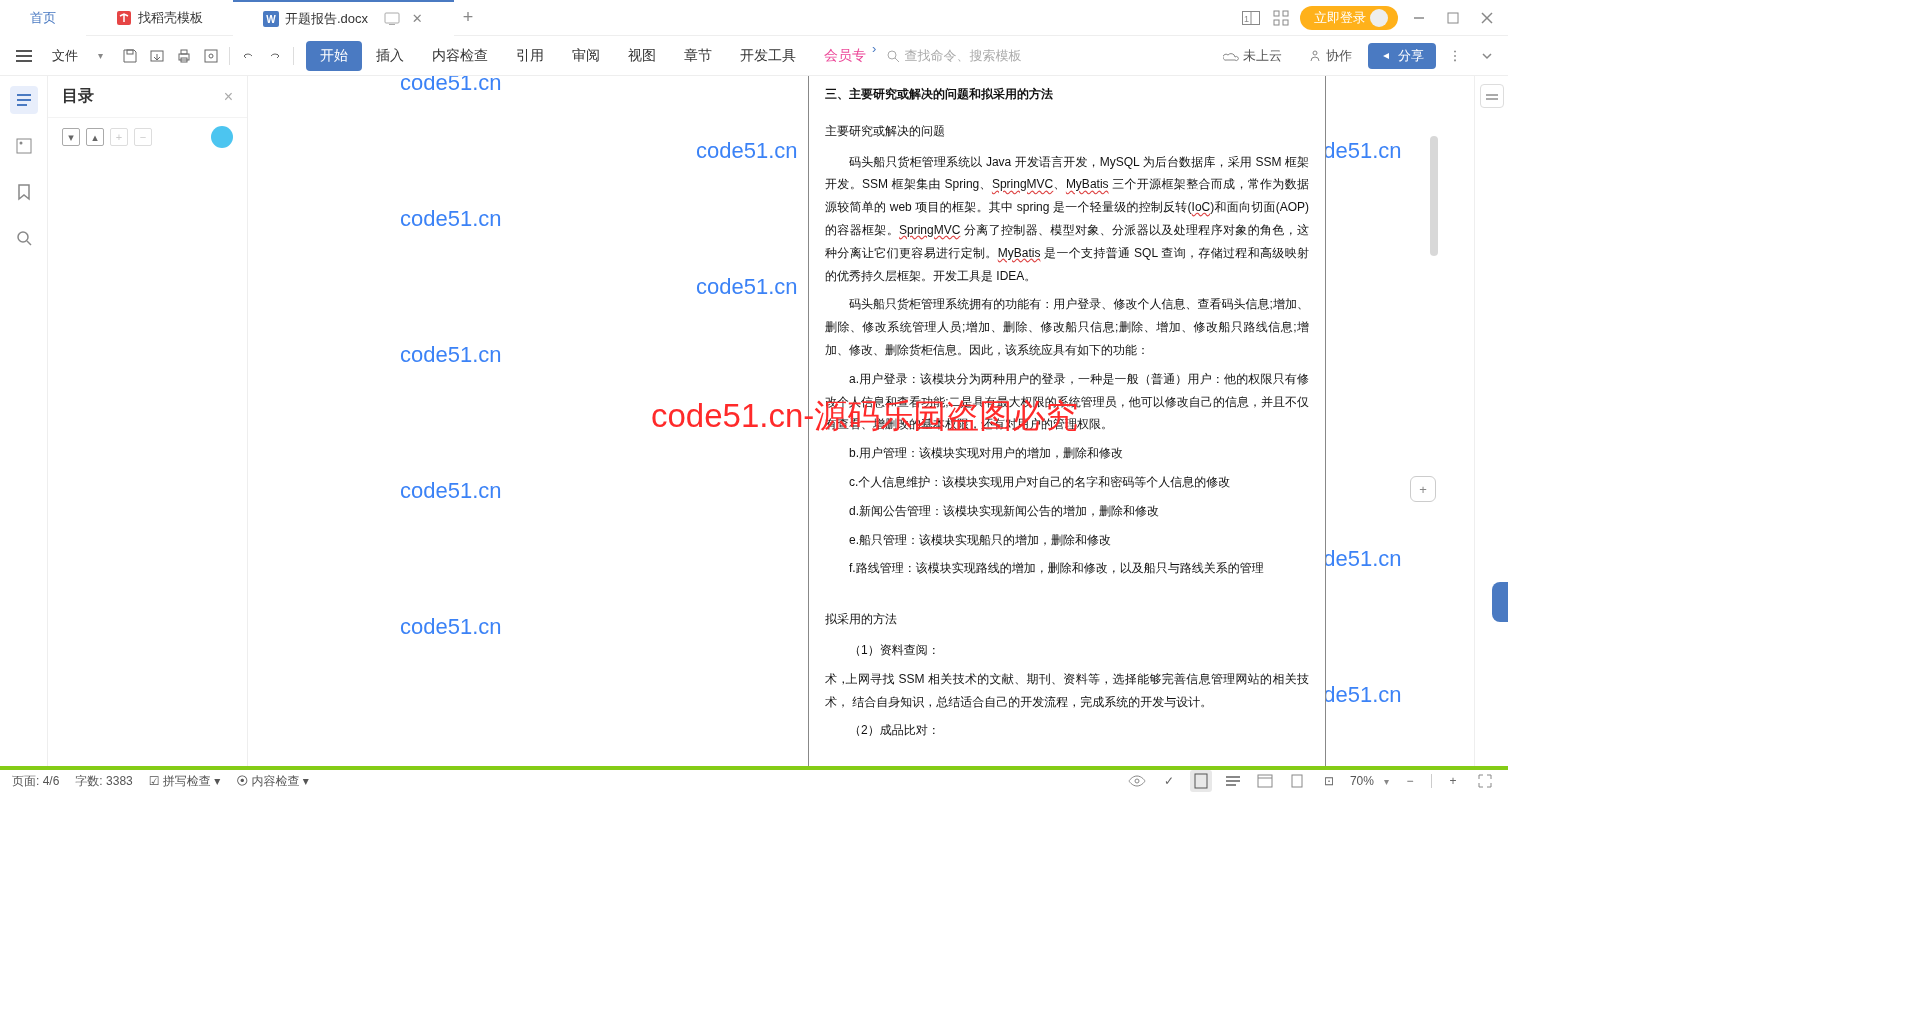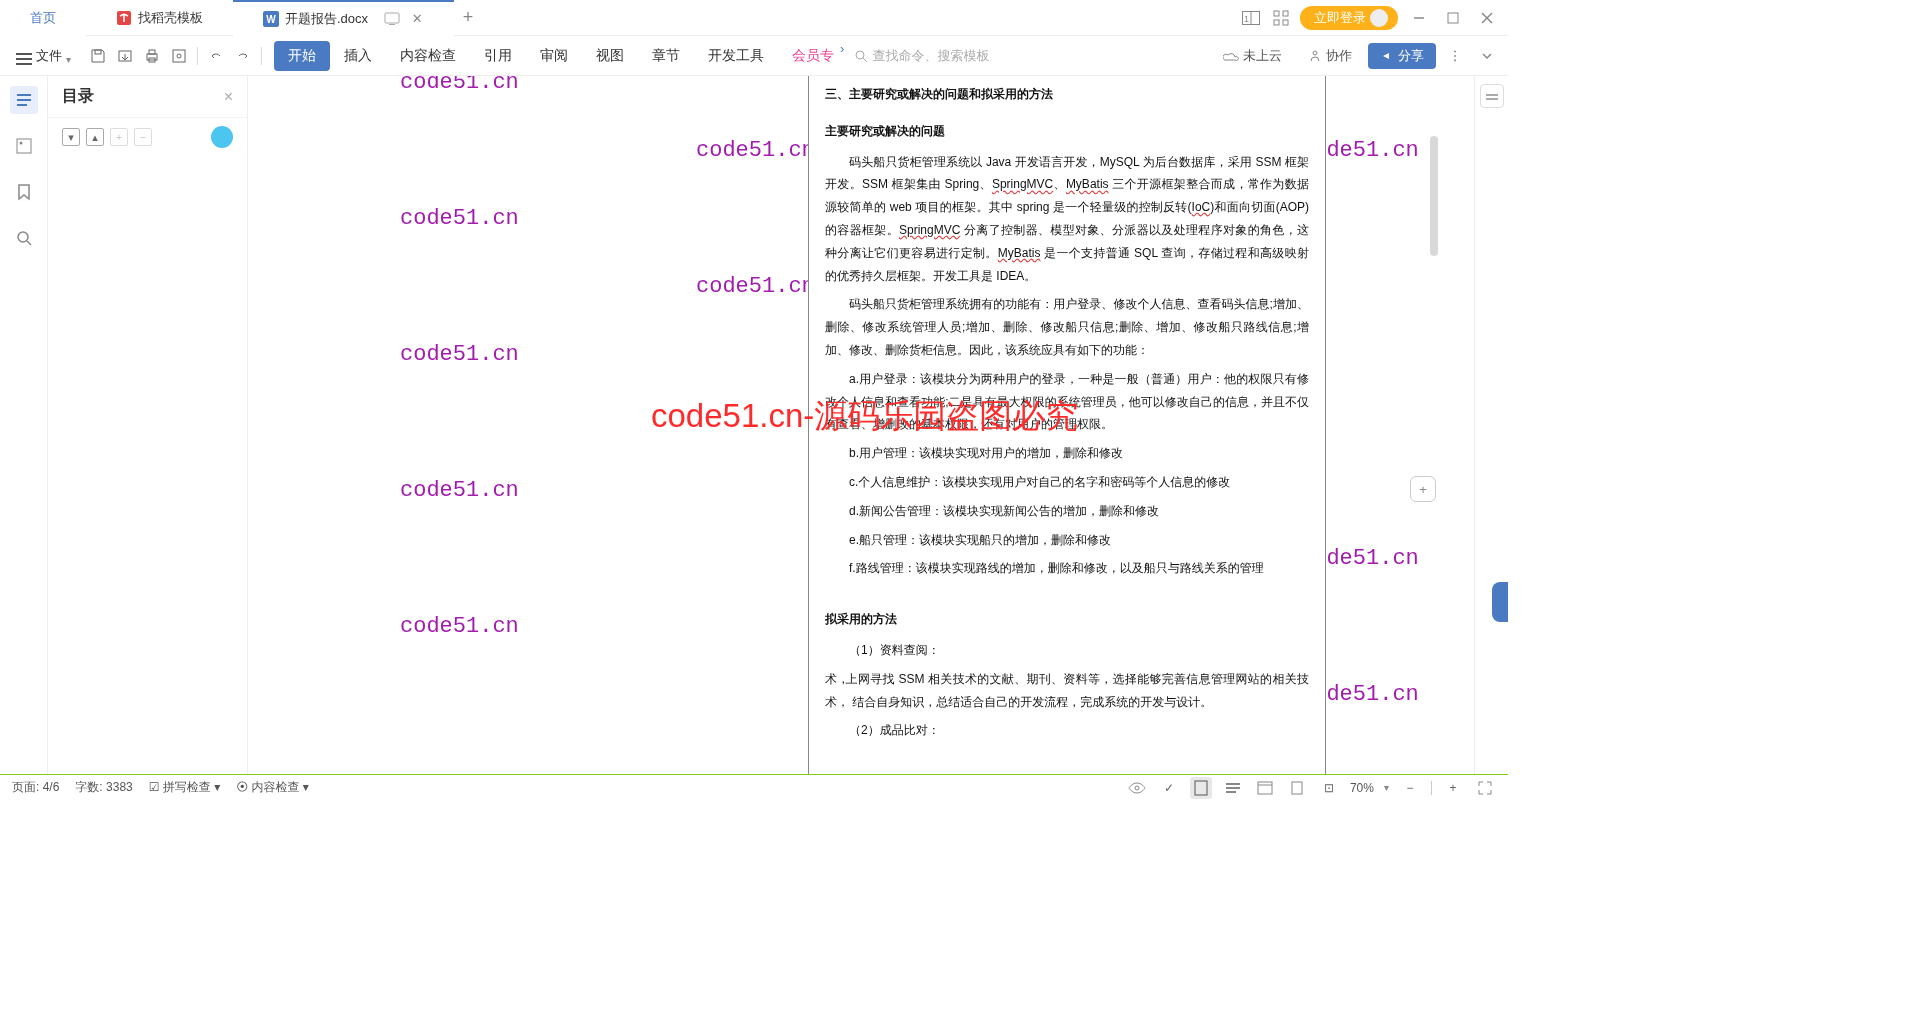--- a/index.html
+++ b/index.html
@@ -12,21 +12,21 @@
 .tab-icon{width:16px;height:16px}
 .tab-close{width:14px;height:14px;display:flex;align-items:center;justify-content:center;cursor:pointer;color:#888;margin-left:4px}
 .tab-device{width:16px;height:14px;margin-left:10px}
 .tab-add{width:28px;display:flex;align-items:center;justify-content:center;color:#888;font-size:18px;cursor:pointer}
 .title-right{margin-left:auto;display:flex;align-items:center;gap:8px;padding-right:8px}
 .tr-icon{width:22px;height:22px;display:flex;align-items:center;justify-content:center;cursor:pointer;color:#666}
 .login-btn{background:#ffb11a;color:#fff;padding:3px 10px 3px 14px;border-radius:14px;font-size:13px;display:flex;align-items:center;gap:4px;cursor:pointer}
 .login-avatar{width:18px;height:18px;border-radius:50%;background:#eee}
 .win-btn{width:26px;height:26px;display:flex;align-items:center;justify-content:center;cursor:pointer;color:#888}
 .toolbar{height:40px;display:flex;align-items:center;background:#fff;border-bottom:1px solid #eee;padding:0 8px;gap:2px}
-.tb-menu{display:flex;align-items:flex-end;gap:4px;padding:4px 8px;cursor:pointer}
+.tb-menu{display:flex;align-items:center;gap:20px;padding:4px 8px;cursor:pointer}
 .tb-hamburger{display:flex;flex-direction:column;gap:3px}
 .tb-hamburger span{width:16px;height:2px;background:#555}
 .tb-icons{display:flex;align-items:center;gap:1px;margin-left:4px}
 .tb-icon{width:26px;height:26px;display:flex;align-items:center;justify-content:center;cursor:pointer;color:#666}
 .tb-sep{width:1px;height:18px;background:#ddd;margin:0 4px}
 .ribbon{display:flex;margin-left:6px}
 .ribbon-tab{padding:6px 14px;cursor:pointer;font-size:14px;color:#333}
 .ribbon-tab.active{background:#4a7ac2;color:#fff;border-radius:4px}
 .ribbon-tab.member{color:#ec4899}
 .search-box{display:flex;align-items:center;gap:4px;color:#aaa;padding:4px 8px;font-size:13px;cursor:pointer}
@@ -40,30 +40,30 @@
 .outline-panel{width:200px;background:#fff;border-right:1px solid #eee;position:relative}
 .outline-header{display:flex;align-items:center;justify-content:space-between;padding:10px 14px;border-bottom:1px solid #f3f3f3}
 .outline-title{font-size:16px;font-weight:600}
 .outline-close{color:#aaa;cursor:pointer;font-size:16px}
 .outline-tools{display:flex;align-items:center;gap:6px;padding:8px 14px}
 .ot-icon{width:18px;height:18px;border:1px solid #aaa;border-radius:2px;display:flex;align-items:center;justify-content:center;font-size:11px;color:#666;cursor:pointer}
 .ot-badge{width:22px;height:22px;border-radius:50%;background:#4cc5f0;margin-left:auto}
 .canvas{flex:1;background:#fff;position:relative;overflow:hidden}
 .page{position:absolute;left:560px;top:-2px;width:518px;height:770px;border:1.2px solid #888;background:#fff;padding:8px 16px;font-size:12px;line-height:1.9;color:#111}
 .doc-section-title{font-weight:700;margin-bottom:12px}
-.doc-heading{font-weight:700;margin:14px 0 8px}
+.doc-heading{font-weight:400;margin:14px 0 8px}
 .doc-p{text-indent:2em;margin-bottom:6px;text-align:justify}
-.watermark{position:absolute;color:#a21caf;font-size:22px;pointer-events:none;font-family:Liberation Mono, monospace}
+.watermark{position:absolute;color:#3b82f6;font-size:22px;pointer-events:none;font-family:Liberation Sans, sans-serif}
 .red-overlay{position:absolute;left:403px;top:318px;color:#ff2a2a;font-size:33px;letter-spacing:0px;font-family:Arial;font-weight:400}
 .right-rail{width:34px;background:#fff;border-left:1px solid #eee;display:flex;flex-direction:column;align-items:center;padding-top:8px;gap:14px}
 .rr-icon{width:24px;height:24px;display:flex;align-items:center;justify-content:center;cursor:pointer;color:#888;border:1px solid #ddd;border-radius:4px}
 .scroll-thumb{position:absolute;right:36px;top:60px;width:8px;height:120px;background:#d8d8d8;border-radius:4px}
 .add-bubble{position:absolute;right:38px;top:400px;width:26px;height:26px;border:1px solid #ccc;border-radius:6px;display:flex;align-items:center;justify-content:center;color:#888;cursor:pointer;background:#fff}
 .side-tab{position:absolute;right:0;top:506px;width:16px;height:40px;background:#4a7ac2;border-radius:8px 0 0 8px}
-.status-bar{position:absolute;bottom:0;left:0;right:0;height:26px;background:#fff;border-top:1px solid #84cc16;display:flex;align-items:center;padding:0 12px;gap:16px;font-size:12px;color:#555}
+.status-bar{position:absolute;bottom:8px;left:0;right:0;height:26px;background:#fff;border-top:4px solid #84cc16;display:flex;align-items:center;padding:0 12px;gap:16px;font-size:12px;color:#555}
 .sb-right{margin-left:auto;display:flex;align-items:center;gap:10px}
 .sb-icon{width:22px;height:22px;display:flex;align-items:center;justify-content:center;cursor:pointer;color:#666;border-radius:3px}
 .sb-icon.active{background:#e8e8e8}
 .under{text-decoration:underline;text-decoration-style:wavy;text-decoration-color:#d44}
 svg{display:block}
 </style>
 </head>
 <body>
 
 <div class="title-bar">

